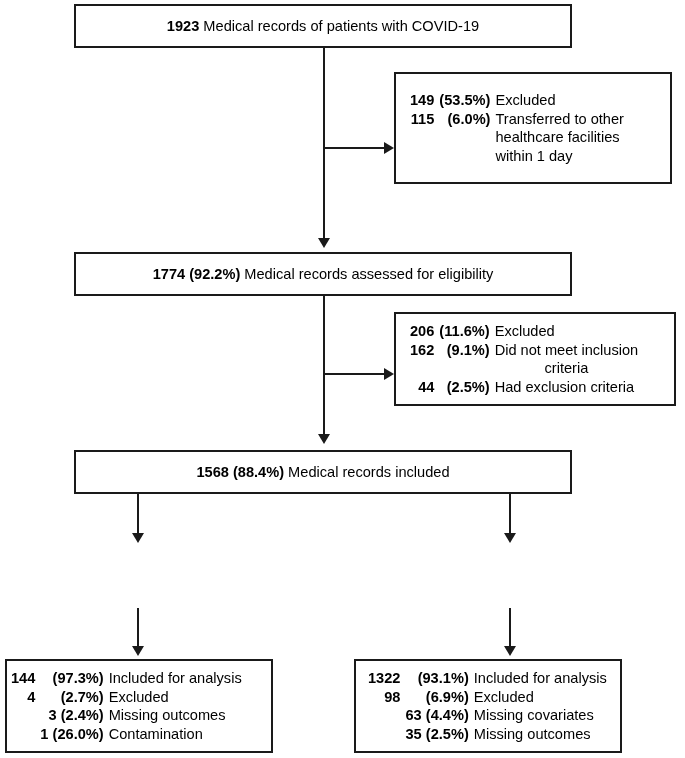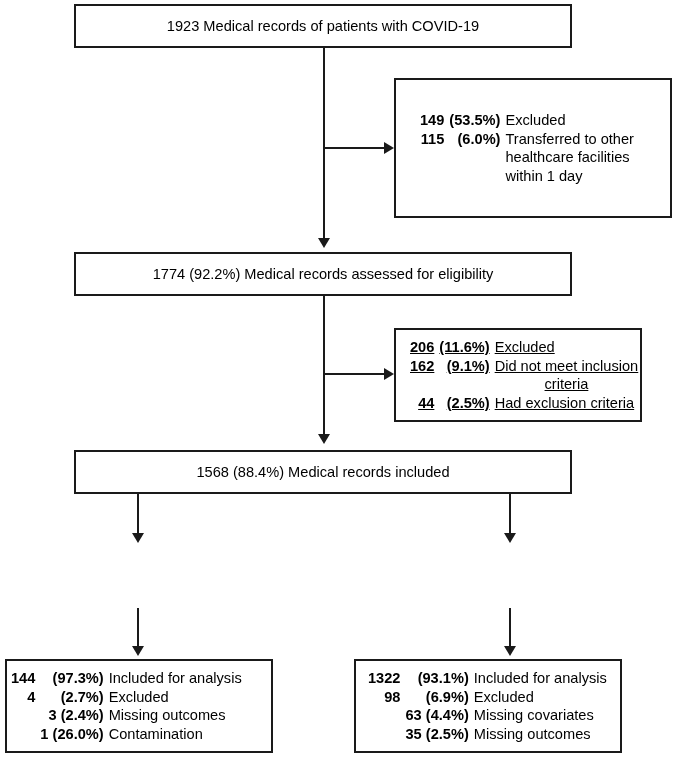--- a/index.html
+++ b/index.html
@@ -30,21 +30,21 @@
   .box.left-align {
     justify-content: flex-start;
     align-items: center;
   }
   .ctr-text {
     text-align: center;
     font-size: 14.6px;
     line-height: 19px;
     white-space: nowrap;
   }
-  b { font-weight: normal; }
+  b { font-weight: bold; }
 
   
   .rows {
     display: table;
     border-collapse: collapse;
     font-size: 14.6px;
     line-height: 18.5px;
   }
   .row { display: table-row; }
   .c-num {
@@ -108,21 +108,21 @@
       <b>1923</b><span> Medical records of patients with COVID-19</span>
     </div>
   </div>
 
   <div class="vline" style="left:323px; top:48px; height:192px;"></div>
   <div class="arrow-down" style="left:318px; top:238px;"></div>
 
   <div class="hline" style="left:323px; top:147px; width:62px;"></div>
   <div class="arrow-right" style="left:384px; top:142px;"></div>
 
-  <div class="box left-align" style="left:394px; top:78px; width:278px; height:140px; padding-left:24px;">
+  <div class="box left-align" style="left:394px; top:72px; width:278px; height:112px; padding-left:14px;">
     <div class="rows">
       <div class="row">
         <div class="c-num">149</div>
         <div class="c-pct">(53.5%)</div>
         <div class="c-txt">Excluded</div>
       </div>
       <div class="row">
         <div class="c-num">115</div>
         <div class="c-pct">(6.0%)</div>
         <div class="c-txt">
@@ -139,21 +139,21 @@
       <b>1774 (92.2%)</b><span> Medical records assessed for eligibility</span>
     </div>
   </div>
 
   <div class="vline" style="left:323px; top:296px; height:140px;"></div>
   <div class="arrow-down" style="left:318px; top:434px;"></div>
 
   <div class="hline" style="left:323px; top:373px; width:62px;"></div>
   <div class="arrow-right" style="left:384px; top:368px;"></div>
 
-  <div class="box left-align" style="left:394px; top:328px; width:248px; height:94px; padding-left:14px;text-decoration:underline;">
+  <div class="box left-align" style="left:394px; top:312px; width:282px; height:94px; padding-left:14px;">
     <div class="rows">
       <div class="row">
         <div class="c-num">206</div>
         <div class="c-pct">(11.6%)</div>
         <div class="c-txt">Excluded</div>
       </div>
       <div class="row">
         <div class="c-num">162</div>
         <div class="c-pct">(9.1%)</div>
         <div class="c-txt centerwrap">

